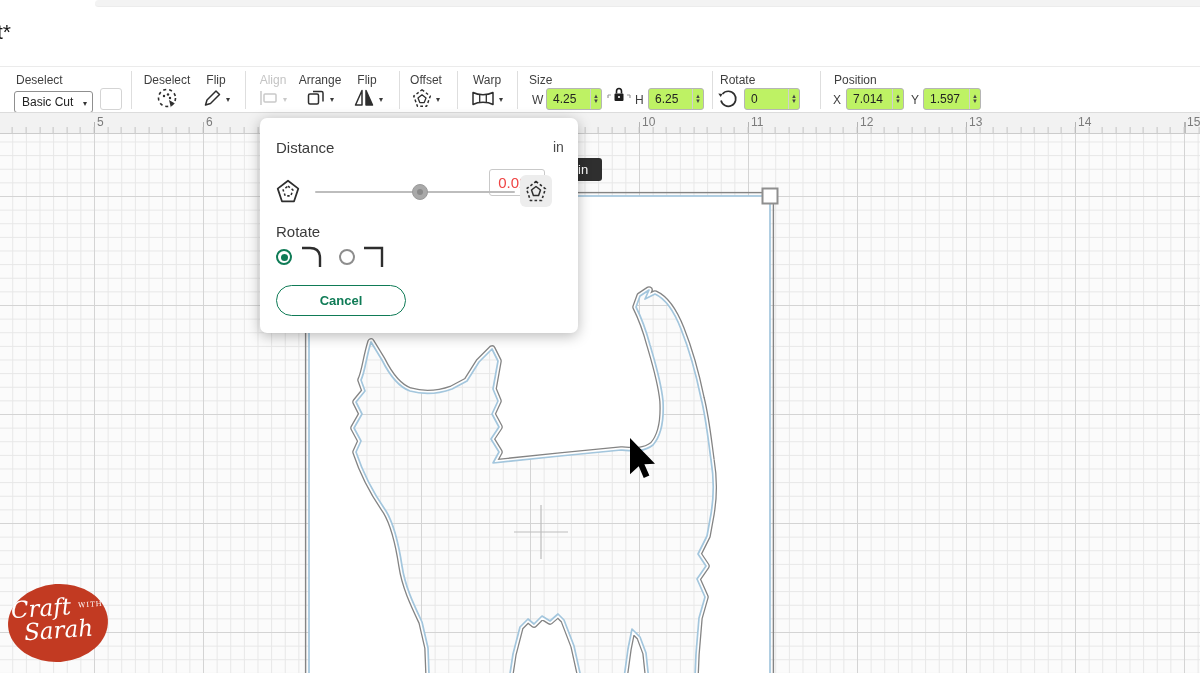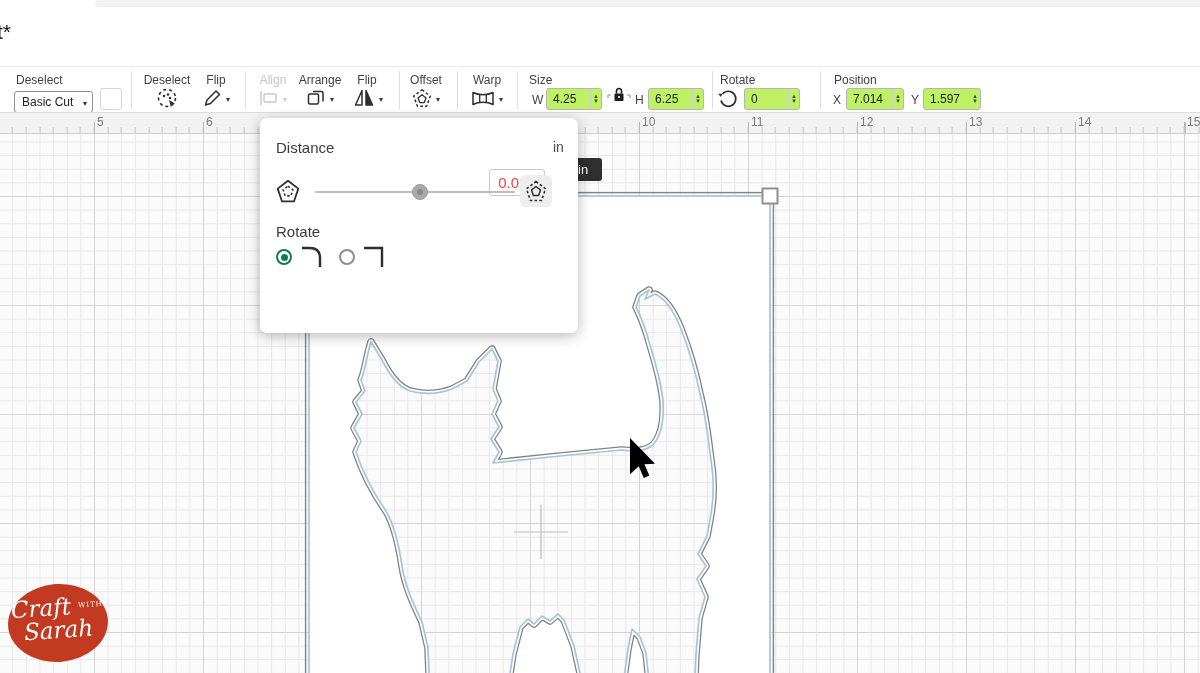--- a/index.html
+++ b/index.html
@@ -308,20 +308,21 @@
 
     <span id="radio-rounded" class="radio"></span>
     <svg id="glyph-rounded" class="corner-glyph" width="24" height="26" viewBox="0 0 24 26">
       <path d="M2,5 H10 Q20,5 20,15 V24" fill="none" stroke="#2e2e2e" stroke-width="2.4"></path>
     </svg>
     <span id="radio-square" class="radio"></span>
     <svg id="glyph-square" class="corner-glyph" width="24" height="26" viewBox="0 0 24 26">
       <path d="M2,5 H20 V24" fill="none" stroke="#2e2e2e" stroke-width="2.4"></path>
     </svg>
 
+    <div id="btn-cancel" class="pill">Cancel</div>
   </div>
 
   <div id="logo" class="abs">
     <div class="l1"><span>Craft</span>
       <span class="l2">with</span></div>
     <div class="l3">Sarah</div>
   </div>
 
 </div>
 

